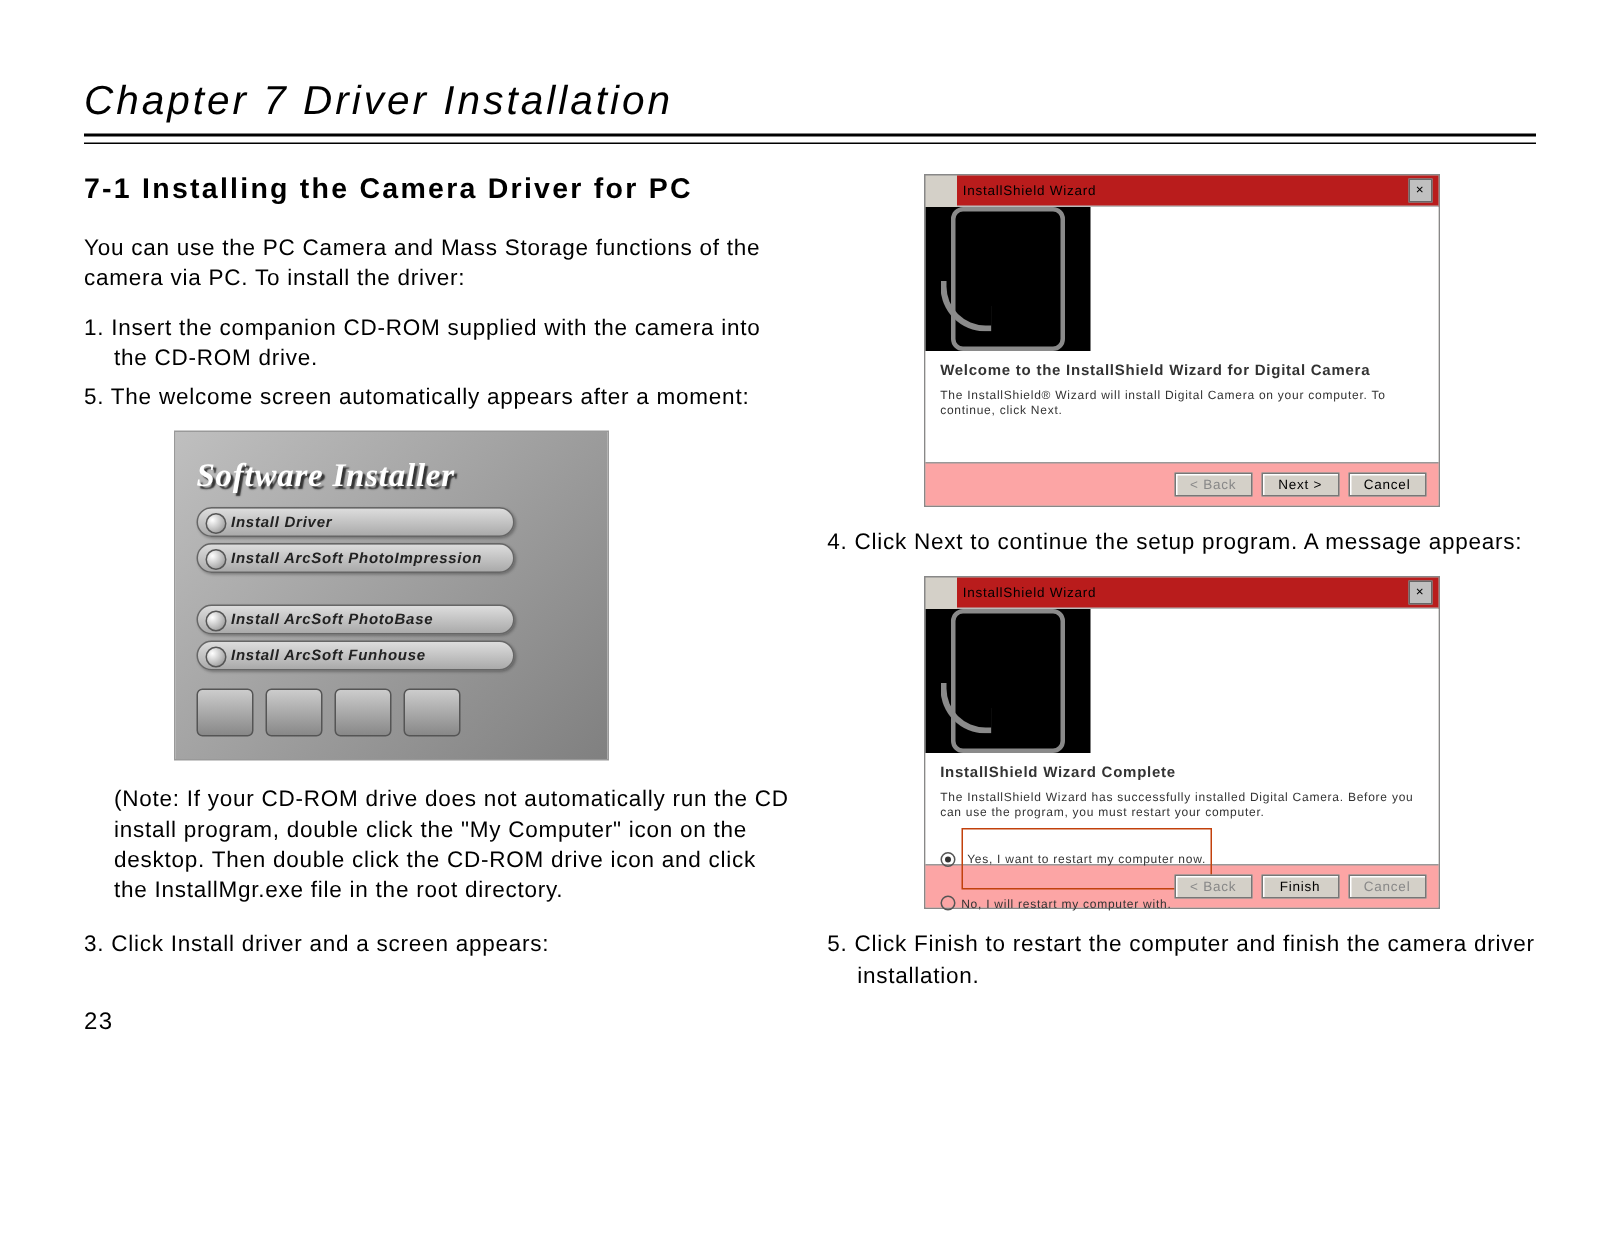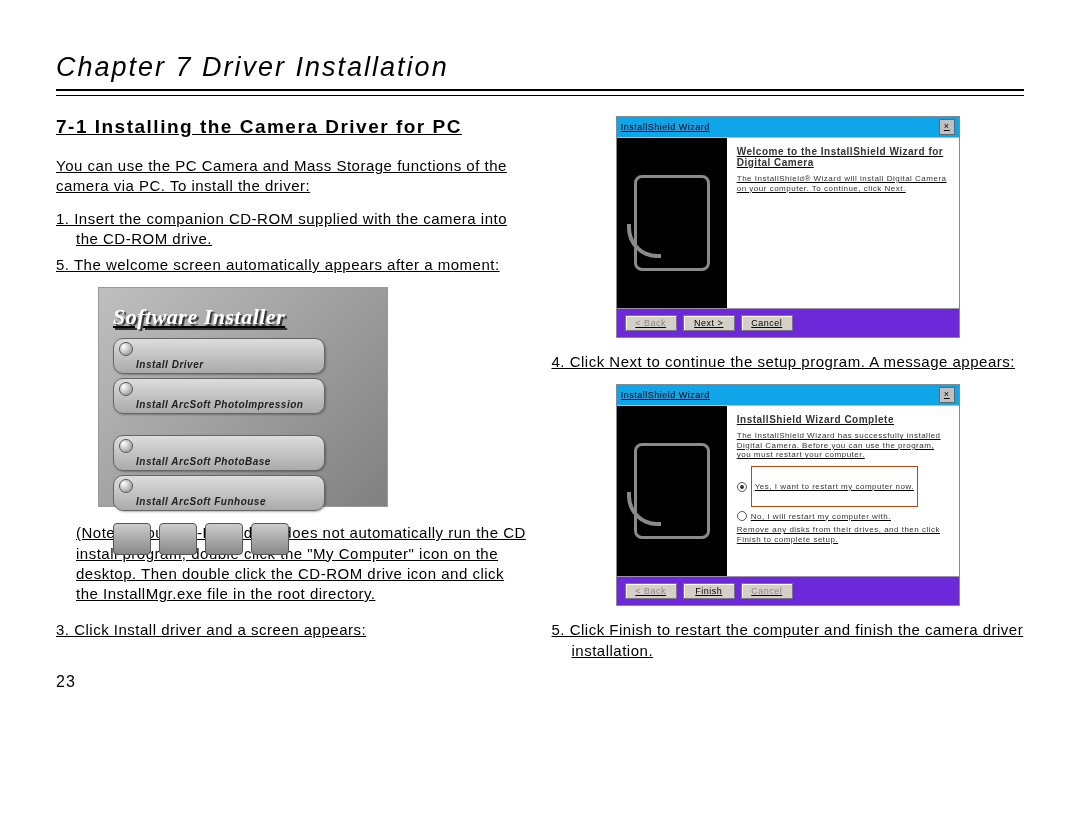--- a/index.html
+++ b/index.html
@@ -27,21 +27,20 @@
   .divider {
     border-top: 3px double #000;
     margin-bottom: 20px;
     border-bottom: 1px solid #000;
     height:4px;
     border-top: 2px solid #000;
   }
   .columns {
     display: flex;
     gap: 23px;
-    text-decoration: underline;
   }
   .col-left, .col-right {
     flex: 1;
     font-size: 15px;
     letter-spacing: 0.5px;
   }
   .section-title {
     font-size: 19px;
     font-weight: bold;
     letter-spacing: 1.5px;
@@ -62,21 +61,21 @@
   }
   .page-num {
     text-align: left;
     font-size: 16px;
     letter-spacing: 1px;
   }
   
   .installer-img {
     width: 290px;
     height: 220px;
-    margin: 10px 0 16px 42px;
+    margin: 10px 0 16px 60px;
     background: linear-gradient(135deg,#bfbfbf,#808080);
     border:1px solid #999;
     padding: 16px 14px 10px 14px;
     box-sizing: border-box;
     position: relative;
   }
   .installer-title {
     font-family: "Comic Sans MS", cursive;
     font-style: italic;
     font-weight: bold;
@@ -86,21 +85,21 @@
     margin-bottom:8px;
   }
   .inst-btn {
     background: linear-gradient(#ddd,#aaa);
     border:1px solid #666;
     border-radius: 10px;
     font-size:10px;
     font-weight:bold;
     font-style:italic;
     color:#222;
-    padding:20px 8px 3px 22px;
+    padding:4px 8px 3px 22px;
     margin-bottom:4px;
     position:relative;
     box-shadow: 1px 1px 2px rgba(0,0,0,0.3);
     display:inline-block;
     min-width:180px;
   }
   .inst-btn::before{
     content:"";
     position:absolute;
     left:5px; top:3px;
@@ -124,35 +123,37 @@
   
   .wizard {
     width: 342px;
     background:#d4d0c8;
     border:1px solid #888;
     margin: 0 auto 14px auto;
     font-size:9px;
     position:relative;
   }
   .wizard-title{
-    background:#0ea5e9;
+    background:#b91c1c;
     padding:2px 4px;
     font-size:9px;
     border-bottom:1px solid #bbb;
     display:flex;
     justify-content:space-between;
     align-items:center;
+    margin-left:21px;
   }
   .wizard-close{
     width:14px;height:14px;background:#c0c0c0;border:1px solid #666;font-size:9px;text-align:center;line-height:12px;
   }
   .wizard-body{
     display:flex;
     background:#fff;
     height:170px;
+    flex-direction:column;
   }
   .wizard-side{
     width:110px;
     background:#000;
     display:flex;
     align-items:center;
     justify-content:center;
   }
   .wizard-side-circle{
     width:70px;height:90px;border:3px solid #8a8a8a;border-radius:8px;
@@ -183,25 +184,25 @@
     display:flex;
     align-items:center;
     gap:4px;
   }
   .radio-outer{
     width:8px;height:8px;border:1px solid #555;border-radius:50%;display:inline-flex;align-items:center;justify-content:center;
   }
   .radio-dot{width:4px;height:4px;background:#333;border-radius:50%;}
   .radio-box{padding:15px 3px;border:1px solid #c2410c;}
   .wizard-footer{
-    background:#6d28d9;
+    background:#fca5a5;
     border-top:1px solid #999;
     padding:6px 8px;
     display:flex;
-    justify-content:flex-start;
+    justify-content:flex-end;
     gap:6px;
   }
   .wbtn{
     width:50px;
     font-size:9px;
     text-align:center;
     padding:2px 0;
     background:#d4d0c8;
     border:1px solid #777;
     box-shadow:inset 1px 1px 0 #fff;
@@ -293,21 +294,20 @@
             <div class="radio-line">
               <span class="radio-outer">
                   <span class="radio-dot"></span>
                 </span>
               <span class="radio-box">Yes, I want to restart my computer now.</span>
             </div>
             <div class="radio-line">
               <span class="radio-outer"></span>
               <span>No, I will restart my computer with.</span>
             </div>
-            <p>Remove any disks from their drives, and then click Finish to complete setup.</p>
           </div>
         </div>
         <div class="wizard-footer">
           <div class="wbtn disabled">&lt; Back</div>
           <div class="wbtn">Finish</div>
           <div class="wbtn disabled">Cancel</div>
         </div>
       </div>
 
       <ol>

